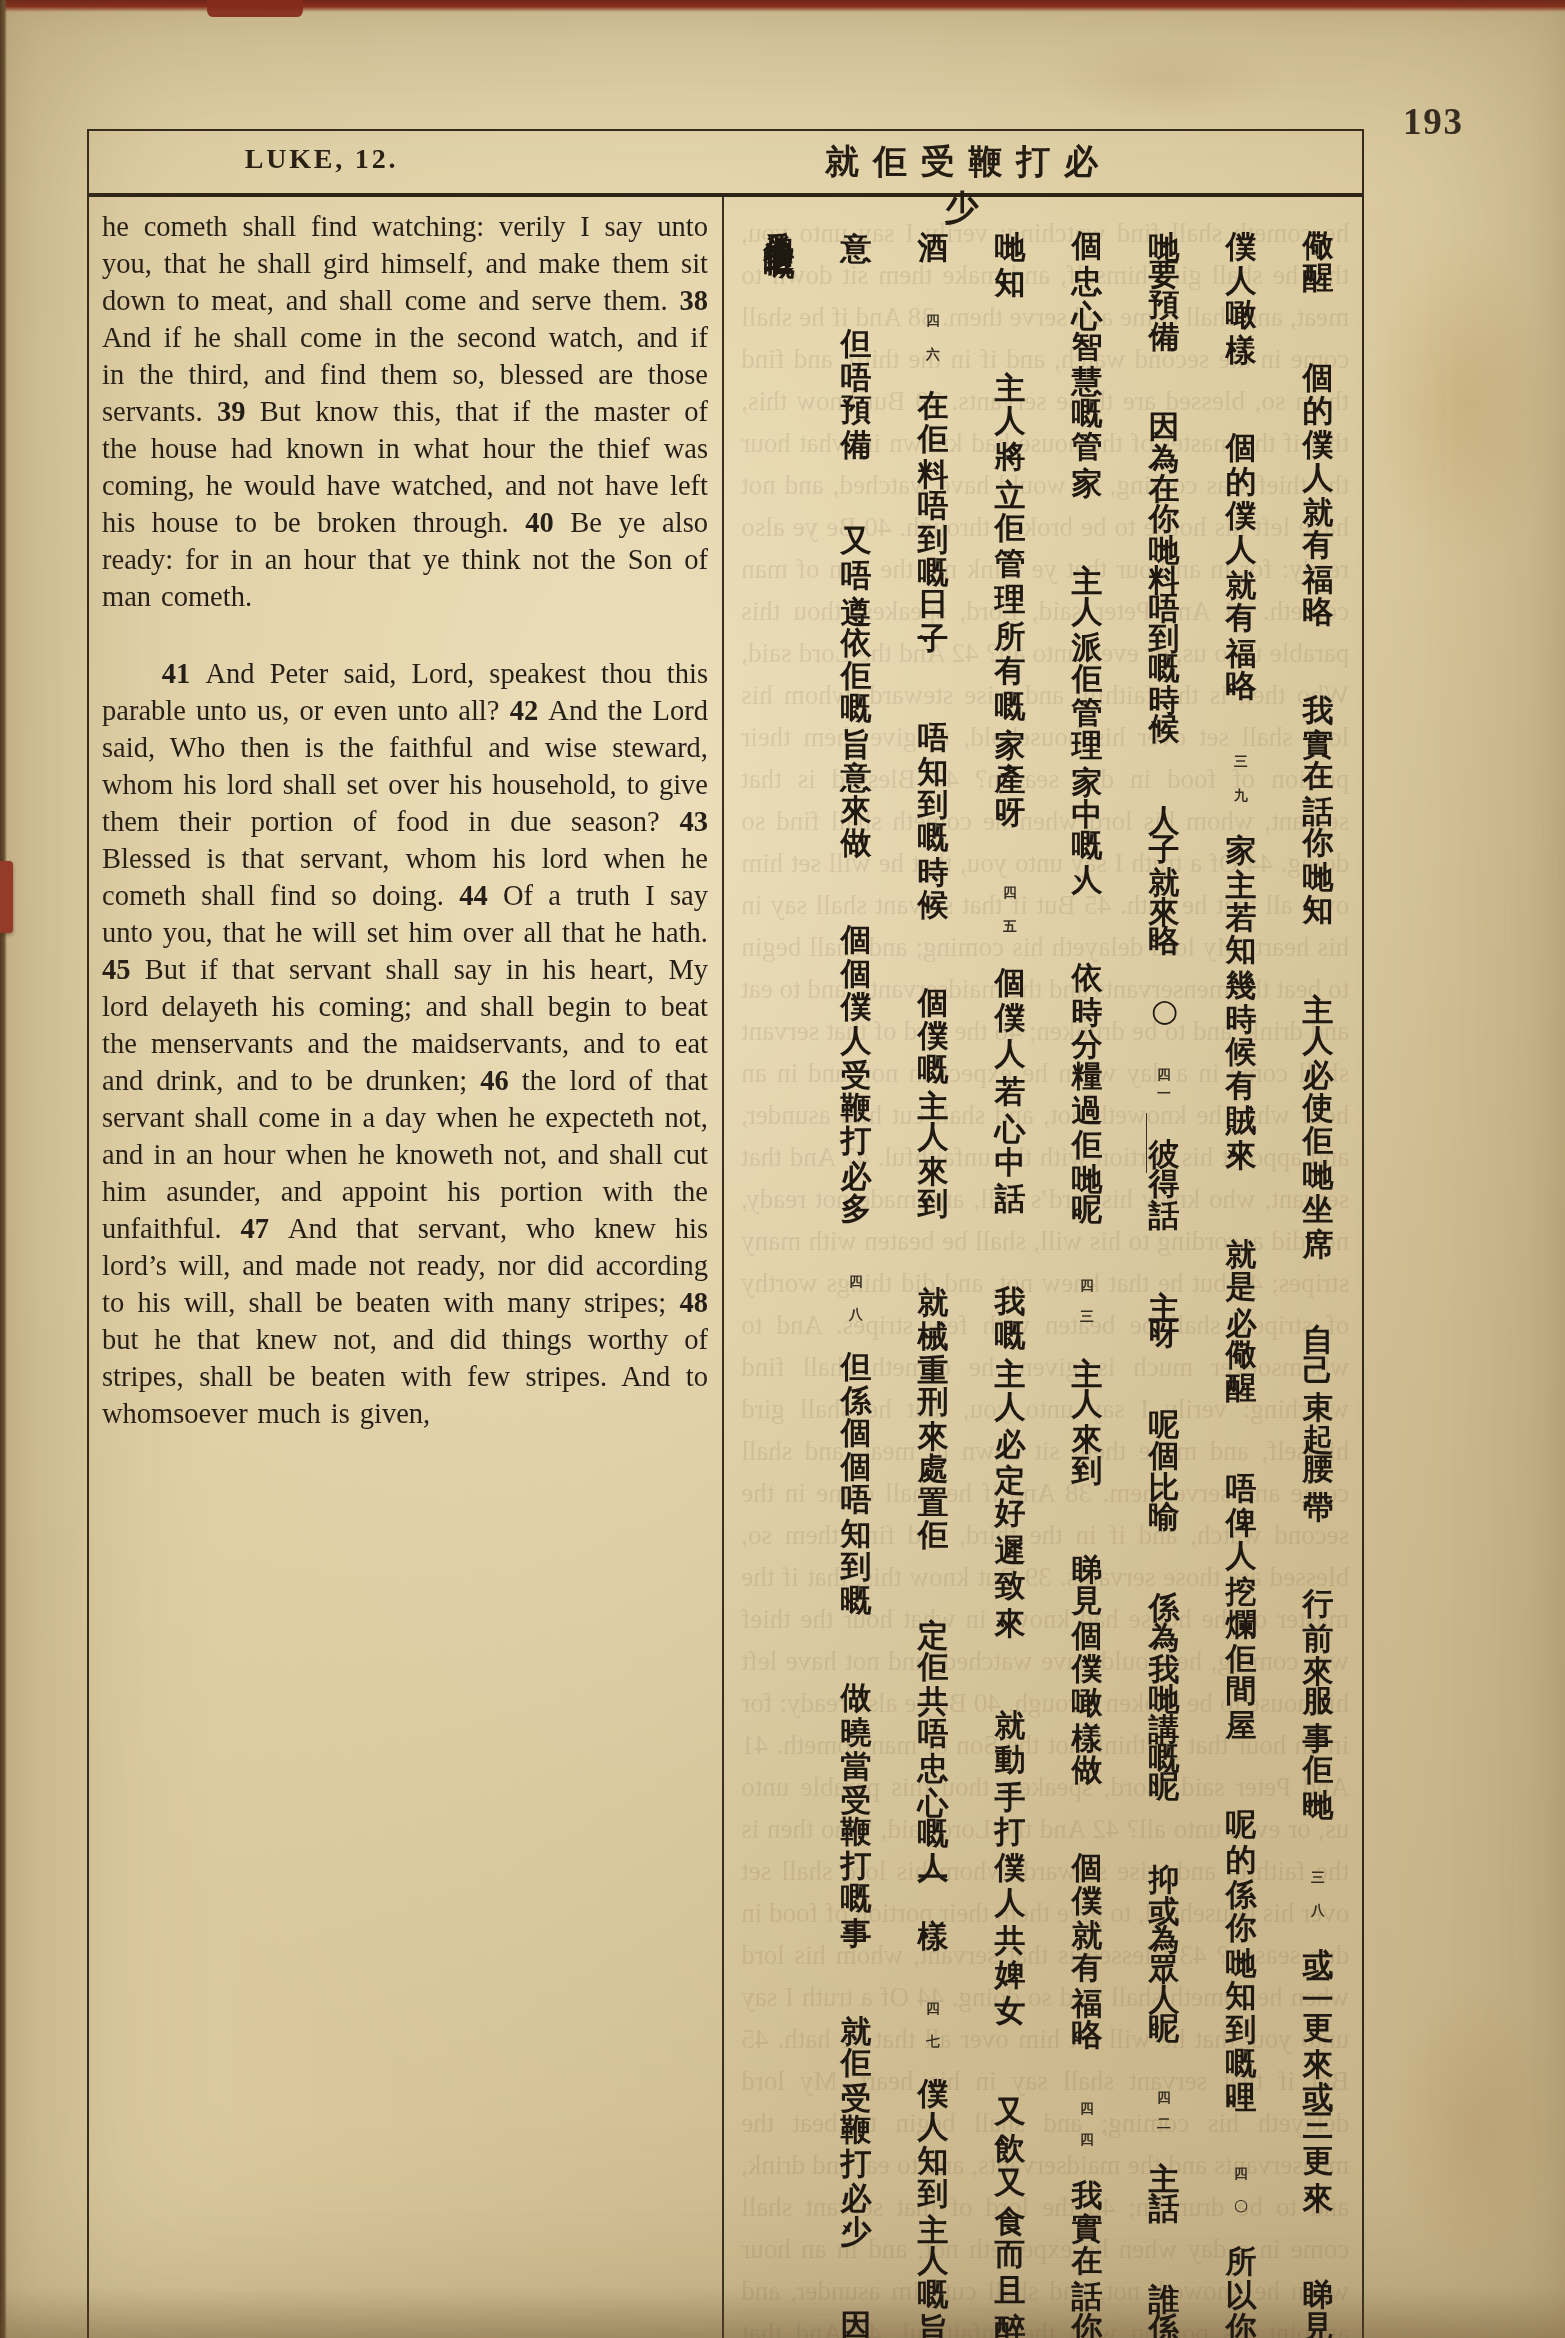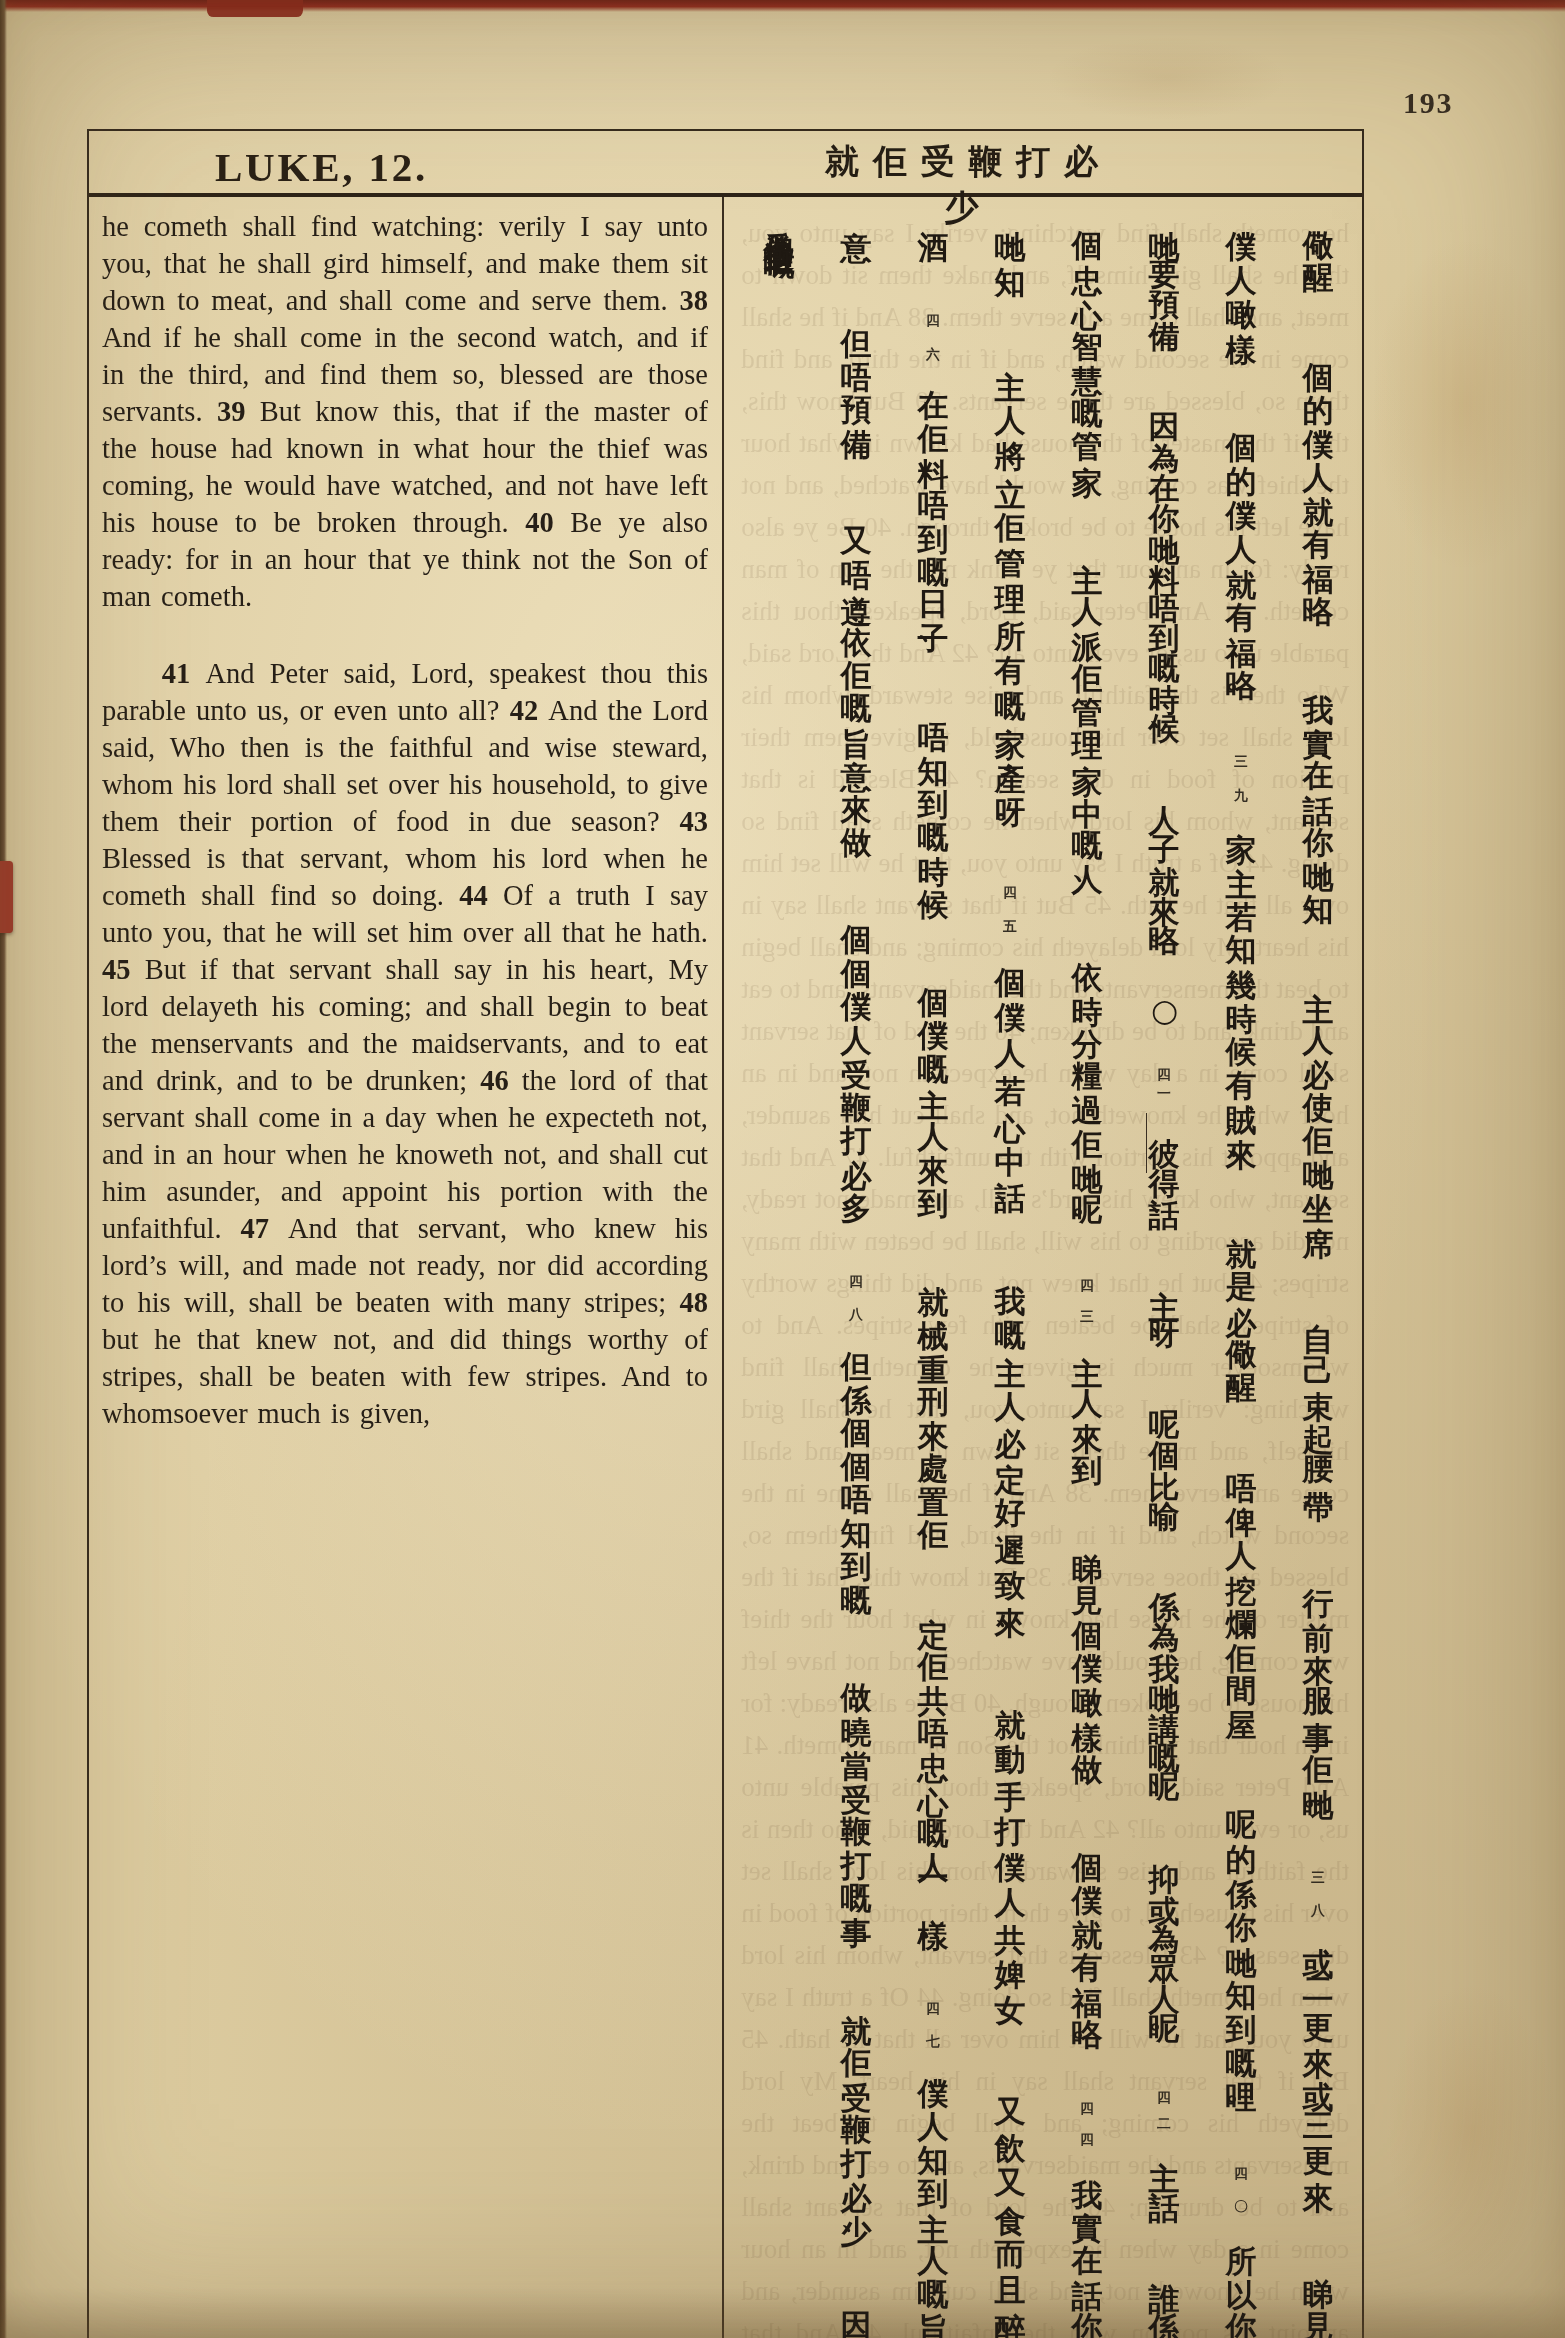--- a/index.html
+++ b/index.html
@@ -32,31 +32,31 @@
   .stain-1 { left:1373px; top:239px; width:184px; height:331px;
     background: radial-gradient(closest-side, rgba(168,122,60,.20), rgba(168,122,60,0)); }
   .stain-2 { left:1387px; top:1984px; width:170px; height:294px;
     background: radial-gradient(closest-side, rgba(160,115,58,.18), rgba(160,115,58,0)); }
   .stain-3 { left:1047px; top:37px; width:239px; height:83px;
     background: radial-gradient(closest-side, rgba(150,110,60,.12), rgba(150,110,60,0)); }
   .vignette { position:absolute; inset:0; pointer-events:none;
     box-shadow: inset 0 0 165px 37px rgba(110,85,45,.30), inset 0 0 33px 5.5px rgba(110,85,45,.14); }
 
   
-  .page-number { position:absolute; left:1403px; top:86px; width:83px;
-    font-size:30px; font-weight:600; letter-spacing:1.8px; color:#332a20; }
+  .page-number { position:absolute; left:1403px; top:100px; width:83px;
+    font-size:37px; font-weight:600; letter-spacing:1.8px; color:#332a20; }
 
   
   .frame { position:absolute; left:87px; top:129px; width:1273px; height:2241px;
     border:2.8px solid #34291d; overflow:hidden; }
 
   .header { position:absolute; top:0; left:0; right:0; height:62px;
     border-bottom:4.6px solid #2e2418; }
   .header-left { position:absolute; left:104px; top:12px; width:257px; text-align:center;
-    font-size:41px; font-weight:700; letter-spacing:2.8px; color:#2a2116; }
+    font-size:28px; font-weight:700; letter-spacing:2.8px; color:#2a2116; }
   .header-right { position:absolute; left:728px; top:8.3px; width:303px; text-align:center;
     font-size:34px; font-weight:600; letter-spacing:13.8px;
     font-family:"DejaVu Sans", sans-serif; color:#241d14; }
 
   .body-area { position:absolute; top:66px; left:0; right:0; bottom:0; }
 
   
   .english-col { position:absolute; left:13px; top:11px; width:606px;
     font-size:28.5px; line-height:37px; text-align:justify; hyphens:auto;
     word-spacing:2.8px; color:#261f17; }

